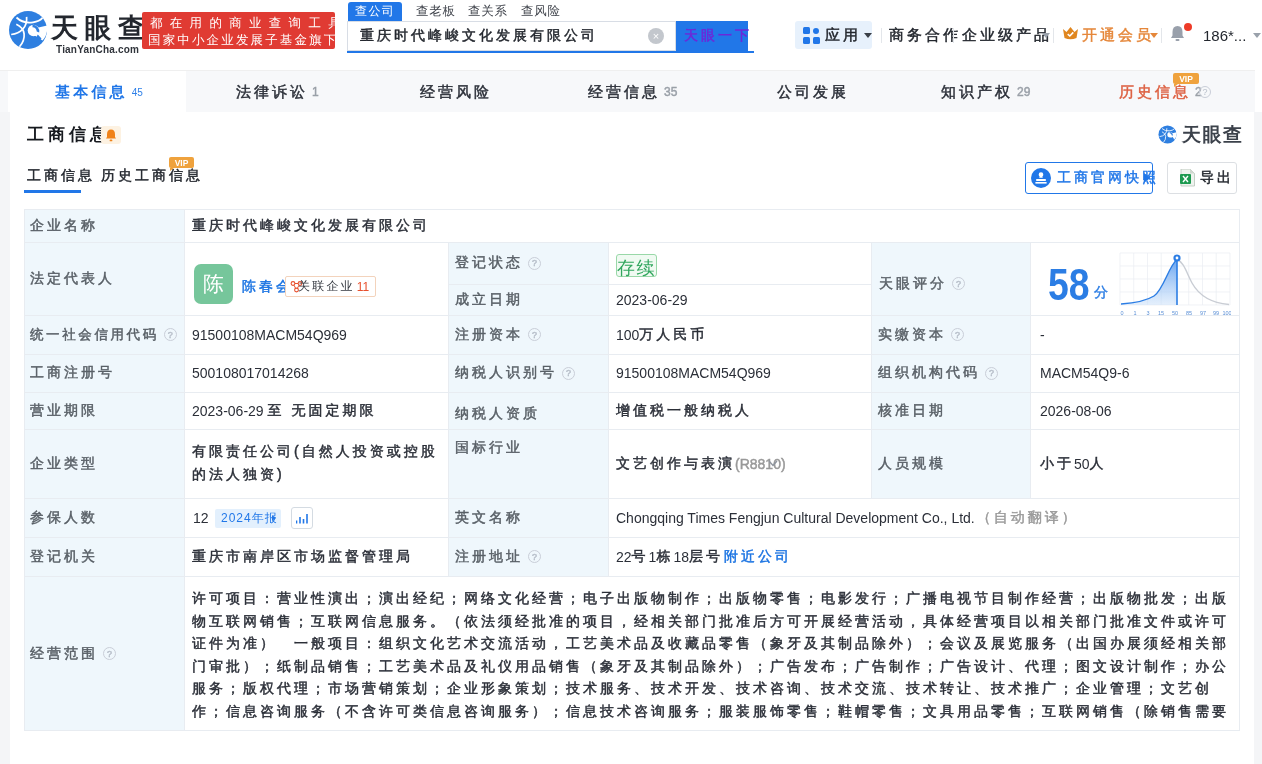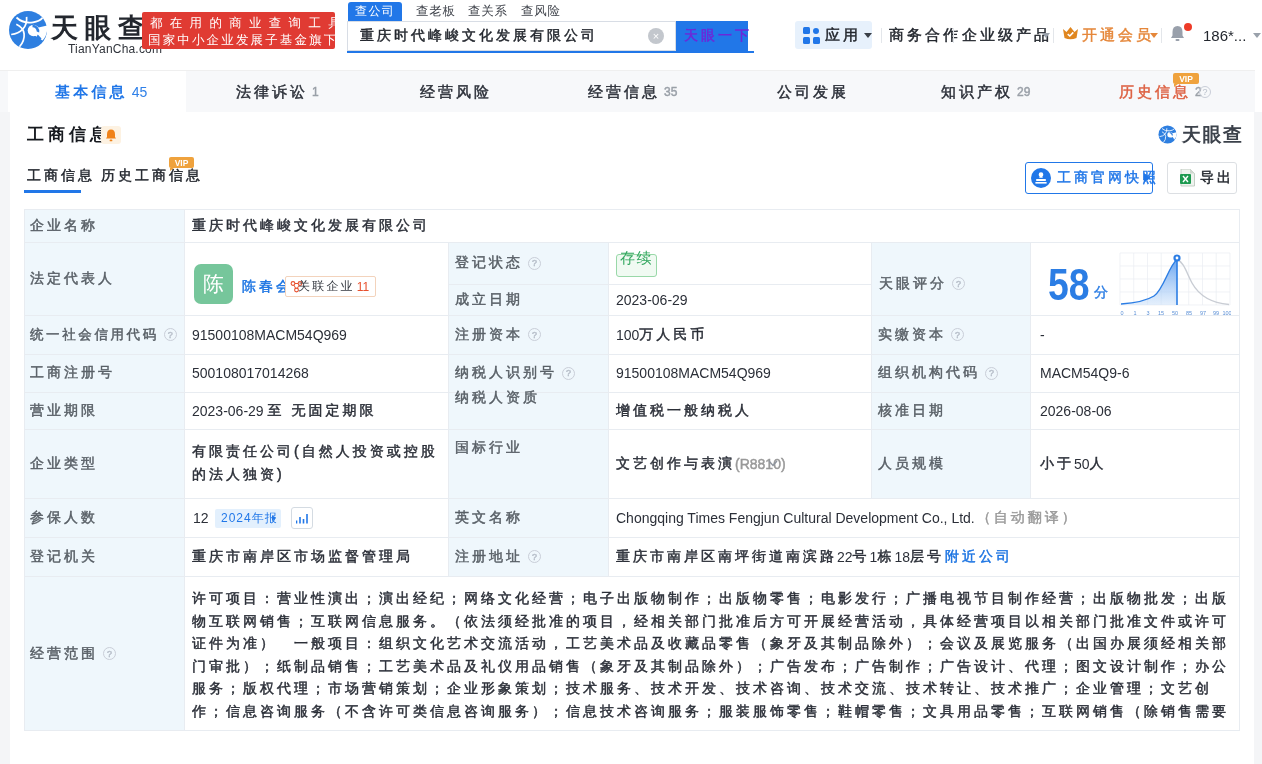--- a/index.html
+++ b/index.html
@@ -27,21 +27,21 @@
     <circle cx="20" cy="20" r="19" fill="#2e7fe0"></circle>
     <path d="M24 19 L39.2 15.5 A19.5 19.5 0 0 1 34.5 30.5 L26 25 Z" fill="#fff"></path>
     <circle cx="25.5" cy="20.5" r="5.8" fill="#fff"></circle>
     <path d="M24.5 14.8 A6.7 6.7 0 0 1 31.2 22.5 L28.7 21.5 A4.2 4.2 0 0 0 24.5 17.2 Z" fill="#2e7fe0"></path>
     <path d="M33.5 28.5 Q29.5 33.8 21 32.8 Q27.5 30.0 29.8 24.5 Z" fill="#2e7fe0"></path>
     <path d="M8.5 7.5 Q15 13.8 25 12.3 Q31.5 11.2 34.5 7.8" stroke="#fff" stroke-width="1.8" fill="none"></path>
     <path d="M3.2 24.5 Q10.5 23.8 14.8 19.2 Q19.3 14.2 18.6 6.8" stroke="#fff" stroke-width="1.7" fill="none"></path>
     <path d="M11.5 36.8 Q16.8 30.5 16.1 23.8 Q15.4 17.5 8.3 14.2" stroke="#fff" stroke-width="1.7" fill="none"></path>
   </svg>
   <div class="t" style="left:51px;top:13px;height:30px;font-size:27px;font-weight:bold;color:#23272e;letter-spacing:6.5px">天眼查</div>
-  <div class="t" style="left:68px;top:44px;height:10px;font-size:12px;font-weight:normal;color:#30343b;letter-spacing:.2px">TianYanCha.com</div>
+  <div class="t" style="left:56px;top:44px;height:10px;font-size:10px;font-weight:bold;color:#30343b;letter-spacing:.2px">TianYanCha.com</div>
 
   <div class="ab" style="left:142px;top:12px;width:193px;height:37px;background:#e03b33;border-radius:2px">
     <div class="t" style="left:8px;top:5px;height:13px;font-size:12.5px;color:#fff;letter-spacing:7.3px">都在用的商业查询工具</div>
     <div class="t" style="left:6px;top:21px;height:14px;font-size:12.5px;color:#fff;letter-spacing:2.15px">国家中小企业发展子基金旗下机构</div>
   </div>
 
   <div class="ab" style="left:348px;top:2px;width:54px;height:19px;background:#2177e8;border-radius:3px 3px 0 0"></div>
   <div class="t" style="left:355px;top:2px;height:19px;font-size:12px;color:#fff;letter-spacing:1.4px">查公司</div>
   <div class="t" style="left:416px;top:2px;height:19px;font-size:12.5px;color:#40444c;letter-spacing:.8px">查老板</div>
   <div class="t" style="left:468px;top:2px;height:19px;font-size:12.5px;color:#40444c;letter-spacing:.8px">查关系</div>
@@ -81,21 +81,21 @@
     <path d="M7.5 1 Q12.5 1 12.5 7 L12.5 10.5 L14 13 L1 13 L2.5 10.5 L2.5 7 Q2.5 1 7.5 1 Z" fill="#99a0ab"></path>
     <rect x="5.5" y="14" width="4" height="2" rx="1" fill="#99a0ab"></rect>
   </svg>
   <div class="ab" style="left:1184px;top:23px;width:8px;height:8px;border-radius:50%;background:#ee3b28"></div>
   <div class="t" style="left:1203px;top:21px;height:28px;font-size:15px;color:#23272e">186*...</div>
     <div class="car ab" style="left:1247px;top:33px;border-top-color:#9aa1ab"></div>
 </div>
 
 <div class="ab" id="nav" style="left:0;top:70px;width:1255px;height:42px;background:#f7f8fa;border-top:1px solid #efefef">
   <div class="ab" style="left:8px;top:0;width:178px;height:42px;background:#fff"></div>
-  <div class="t" style="left:55px;top:0;height:42px;font-size:15px;font-weight:bold;color:#2177e8;letter-spacing:3.2px">基本信息<span style="font-size:14px;font-weight:normal;letter-spacing:0;margin-left:4px;color:#2f80e8">45</span></div>
+  <div class="t" style="left:55px;top:0;height:42px;font-size:15px;font-weight:bold;color:#2177e8;letter-spacing:3.2px">基本信息<span style="font-size:10px;font-weight:normal;letter-spacing:0;margin-left:4px;color:#2f80e8">45</span></div>
   <div class="t c" style="left:236px;top:0;height:42px;font-size:15px;color:#2b2f38">法律诉讼<span style="font-size:12px;letter-spacing:0;margin-left:4px;color:#9aa0a8">1</span></div>
   <div class="t c" style="left:420px;top:0;height:42px;font-size:15px;color:#2b2f38">经营风险</div>
   <div class="t c" style="left:588px;top:0;height:42px;font-size:15px;color:#2b2f38">经营信息<span style="font-size:12px;letter-spacing:0;margin-left:4px;color:#9aa0a8">35</span></div>
   <div class="t c" style="left:777px;top:0;height:42px;font-size:15px;color:#2b2f38">公司发展</div>
   <div class="t c" style="left:941px;top:0;height:42px;font-size:15px;color:#2b2f38">知识产权<span style="font-size:12px;letter-spacing:0;margin-left:4px;color:#9aa0a8">29</span></div>
   <div class="t c" style="left:1119px;top:0;height:42px;font-size:15px;color:#dd5f40">历史信息<span style="font-size:12px;letter-spacing:0;margin-left:4px;color:#9aa0a8">2</span></div>
   <div class="ab" style="left:1199px;top:15px;width:12px;height:12px;border:1px solid #c9ced8;border-radius:50%"></div>
   <div class="t" style="left:1199px;top:15px;width:12px;height:12px;color:#b9c0cb;font-size:9px;justify-content:center">?</div>
   <div class="ab" style="left:1173px;top:2px;width:26px;height:11px;background:#efa23d;border-radius:2px"></div>
   <div class="ab" style="left:1174px;top:13px;width:0;height:0;border-top:3px solid #efa23d;border-right:4px solid transparent"></div>
@@ -181,21 +181,21 @@
 <div class="ab" style="left:285px;top:276px;width:91px;height:21px;border:1px solid #f3d3bc;border-radius:2px;background:#fff"></div>
 <svg class="ab" style="left:290px;top:281px" width="13" height="12" viewBox="0 0 13 12">
   <circle cx="3" cy="2.5" r="1.9" fill="none" stroke="#e8502e" stroke-width="1.1"></circle>
   <circle cx="10" cy="2.5" r="1.9" fill="none" stroke="#e8502e" stroke-width="1.1"></circle>
   <circle cx="6.5" cy="9" r="1.9" fill="none" stroke="#e8502e" stroke-width="1.1"></circle>
   <path d="M4 4.2 L5.6 7.3 M9 4.2 L7.4 7.3 M4.9 2.5 L8.1 2.5" stroke="#e8502e" stroke-width="1"></path>
 </svg>
 <div class="t" style="left:298px;top:276px;height:21px;font-size:12px;letter-spacing:2.2px;color:#33373f">关联企业<span style="color:#e8502e;letter-spacing:0;margin-left:2px">11</span></div>
 <div class="t c lb" style="left:455px;top:242px;height:42px">登记状态<span class="q">?</span></div>
 <div class="ab" style="left:616px;top:254px;width:41px;height:23px;background:#f0faf2;border:1px solid #99d8a8;border-radius:3px"></div>
-<div class="t" style="left:616px;top:247px;width:41px;height:23px;justify-content:center;font-size:15px;letter-spacing:1.5px;color:#31a65e">存续</div>
+<div class="t" style="left:616px;top:256px;width:41px;height:23px;justify-content:center;font-size:18px;letter-spacing:1.5px;color:#31a65e">存续</div>
 <div class="t c lb" style="left:455px;top:284px;height:31px">成立日期</div>
 <div class="t" style="left:616px;top:284px;height:31px">2023-06-29</div>
 <div class="t c lb" style="left:879px;top:247px;height:73px">天眼评分<span class="q">?</span></div>
 <div class="t" style="left:1048px;top:266px;height:37px;font-size:44px;font-weight:bold;color:#2b7de4;transform:scaleX(.85);transform-origin:left center">58</div>
 <div class="t c" style="left:1094px;top:286px;height:14px;color:#2b7de4">分</div>
 
 <div class="t c2 lb" style="left:30px;top:315px;height:39px;font-size:13.5px">统一社会信用代码<span class="q">?</span></div>
 <div class="t" style="left:192px;top:315px;height:39px">91500108MACM54Q969</div>
 <div class="t c lb" style="left:455px;top:315px;height:39px">注册资本<span class="q">?</span></div>
 <div class="t" style="left:616px;top:315px;height:39px">
@@ -210,21 +210,21 @@
 <div class="t c lb" style="left:455px;top:354px;height:38px">纳税人识别号<span class="q">?</span></div>
 <div class="t" style="left:616px;top:354px;height:38px">91500108MACM54Q969</div>
 <div class="t c lb" style="left:878px;top:354px;height:38px">组织机构代码<span class="q">?</span></div>
 <div class="t" style="left:1040px;top:354px;height:38px">MACM54Q9-6</div>
 
 <div class="t c lb" style="left:30px;top:392px;height:37px">营业期限</div>
 <div class="t" style="left:192px;top:392px;height:37px">
     <span class="lat">2023-06-29&nbsp;</span>
     <span class="c">至&nbsp;无固定期限</span>
   </div>
-<div class="t c lb" style="left:455px;top:379px;height:37px">纳税人资质</div>
+<div class="t c lb" style="left:455px;top:395px;height:37px">纳税人资质</div>
 <div class="t c" style="left:616px;top:392px;height:37px">增值税一般纳税人</div>
 <div class="t c lb" style="left:878px;top:392px;height:37px">核准日期</div>
 <div class="t" style="left:1040px;top:392px;height:37px">2026-08-06</div>
 
 <div class="t c lb" style="left:30px;top:429px;height:69px">企业类型</div>
 <div class="ab" style="left:192px;top:440px;width:250px;height:46px;overflow:hidden;font-size:14px;color:#2b2f38;line-height:22.5px;letter-spacing:3px;-webkit-text-stroke:0.45px currentColor">有限责任公司(自然人投资或控股的法人独资)</div>
 <div class="t c lb" style="left:455px;top:413px;height:69px">国标行业</div>
 <div class="t c" style="left:616px;top:429px;height:69px">文艺创作与表演<span class="lat gr">(R8810)</span></div>
 <svg class="ab" style="left:768px;top:460px" width="10" height="7" viewBox="0 0 10 7">
     <path d="M1 1 L5 5.5 L9 1" stroke="#8f959e" stroke-width="1.4" fill="none"></path>
@@ -245,21 +245,20 @@
 <svg class="ab" style="left:296px;top:512px" width="12" height="12" viewBox="0 0 12 12">
   <path d="M0.5 11.5 V8.5 M4 11.5 V5 M7.5 11.5 V7 M11 11.5 V2" stroke="#2177e8" stroke-width="1.6" fill="none"></path>
 </svg>
 <div class="t c lb" style="left:455px;top:498px;height:39px">英文名称</div>
 <div class="t" style="left:616px;top:498px;height:39px">Chongqing Times Fengjun Cultural Development Co., Ltd.<span class="c gr" style="margin-left:2px">（自动翻译）</span></div>
 
 <div class="t c lb" style="left:30px;top:537px;height:39px">登记机关</div>
 <div class="t c" style="left:192px;top:537px;height:39px">重庆市南岸区市场监督管理局</div>
 <div class="t c lb" style="left:455px;top:537px;height:39px">注册地址<span class="q">?</span></div>
 <div class="t" style="left:616px;top:537px;height:39px">
-    <span class="c">重庆市南岸区南坪街道南滨路</span>
     <span class="lat">22</span>
     <span class="c">号</span>
     <span class="lat">1</span>
     <span class="c">栋</span>
     <span class="lat">18</span>
     <span class="c">层号</span>
     <span class="c bl" style="margin-left:1px">附近公司</span>
   </div>
 
 <div class="t c lb" style="left:30px;top:576px;height:155px">经营范围<span class="q">?</span></div>

